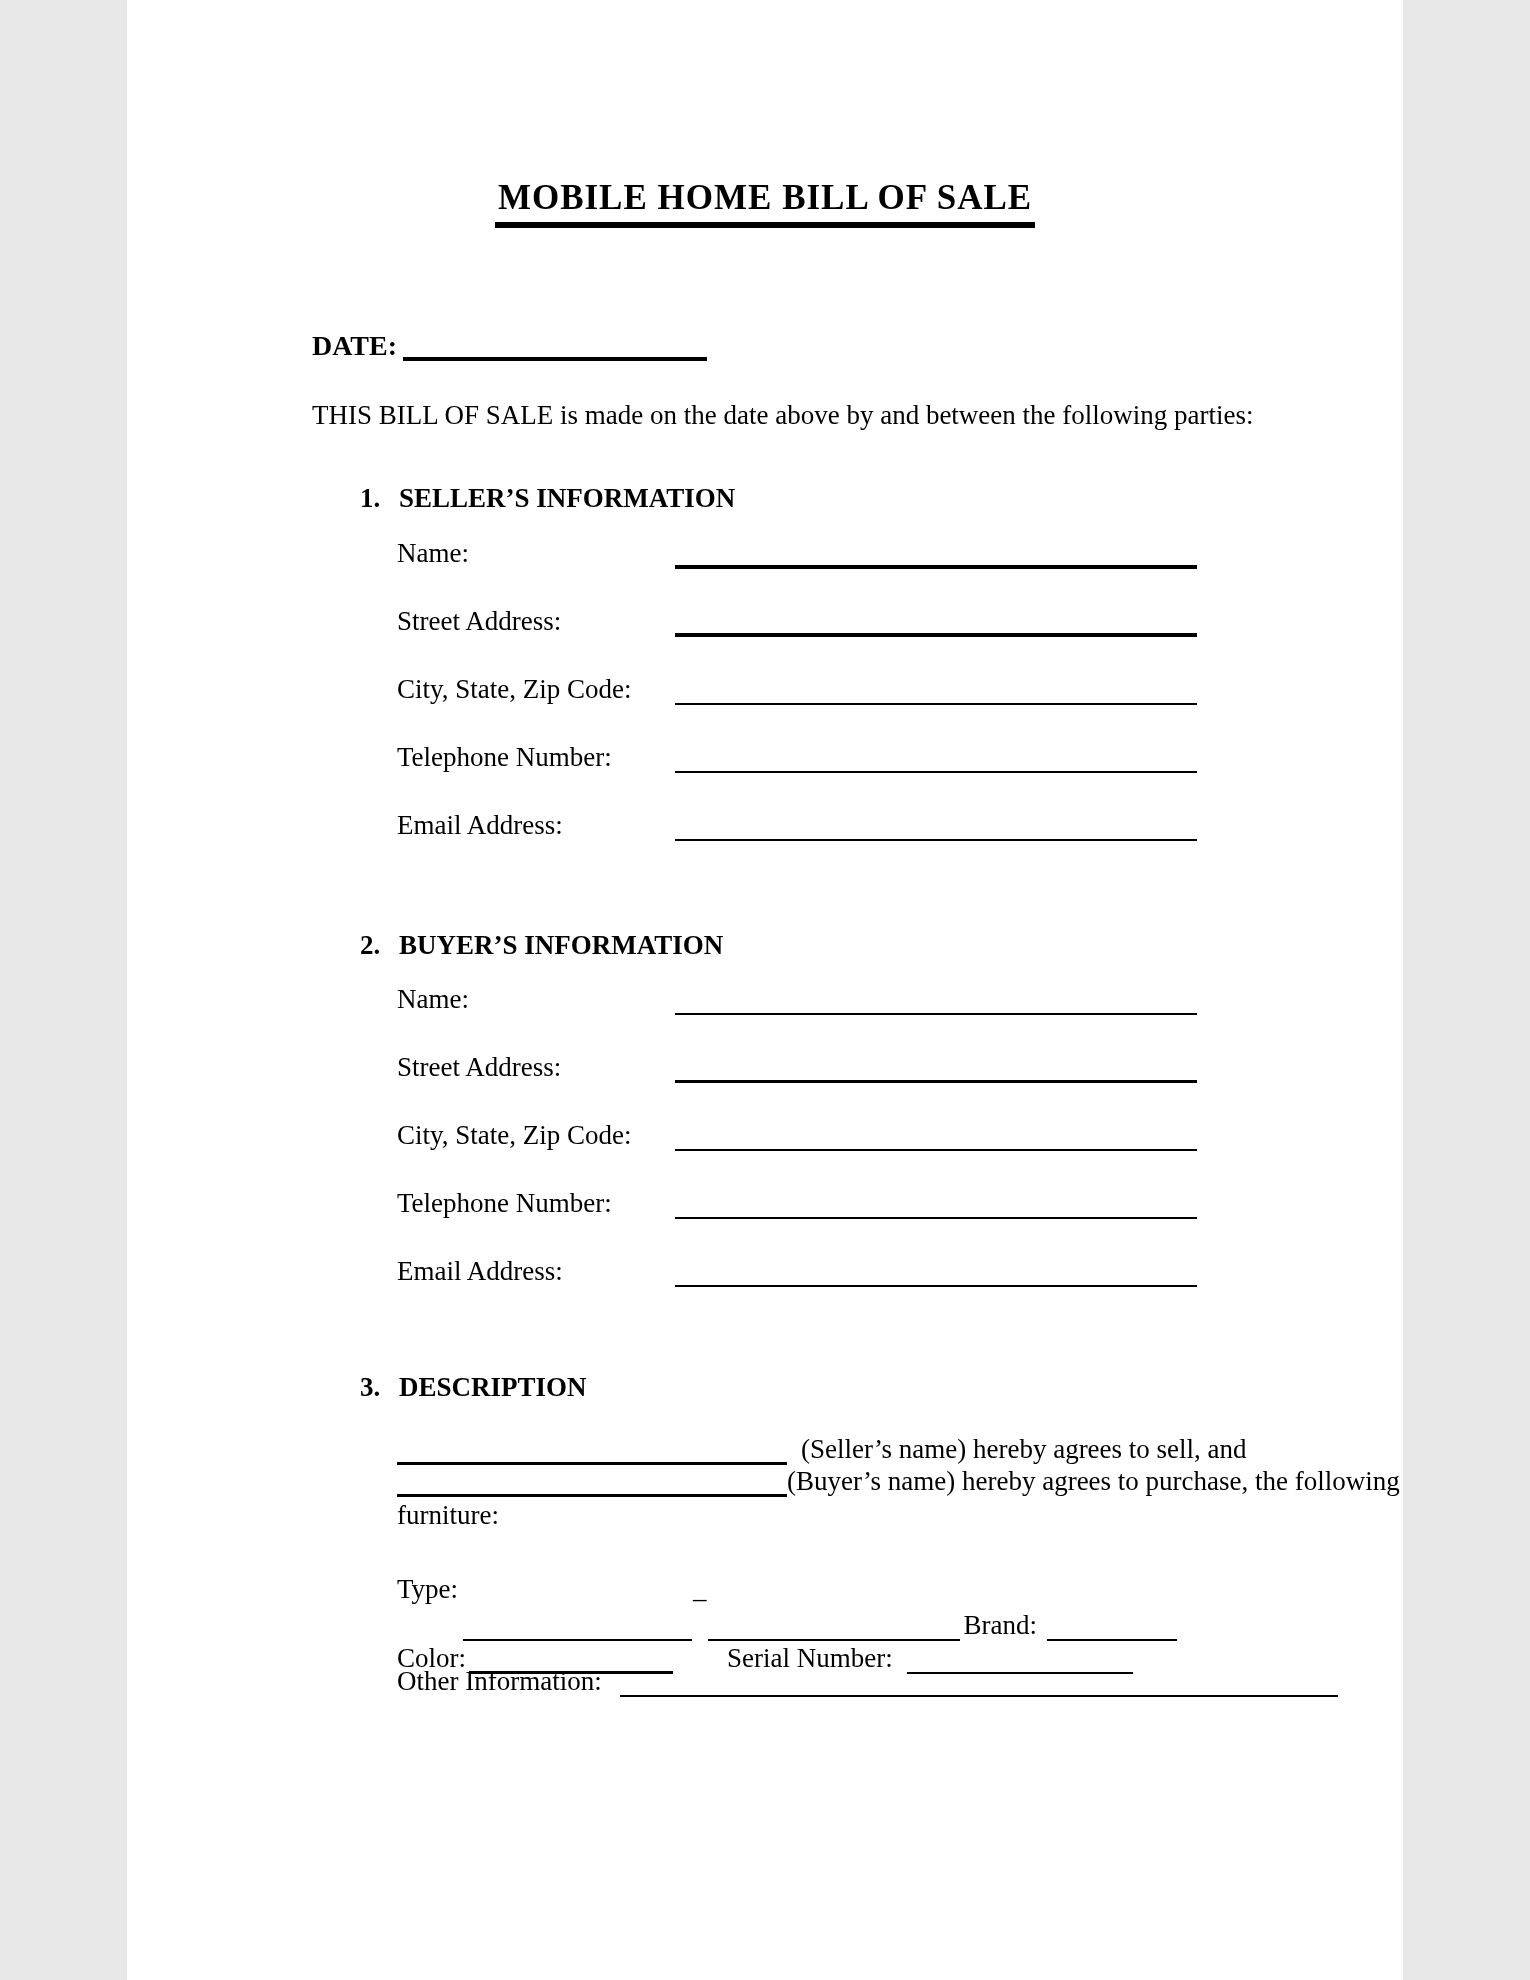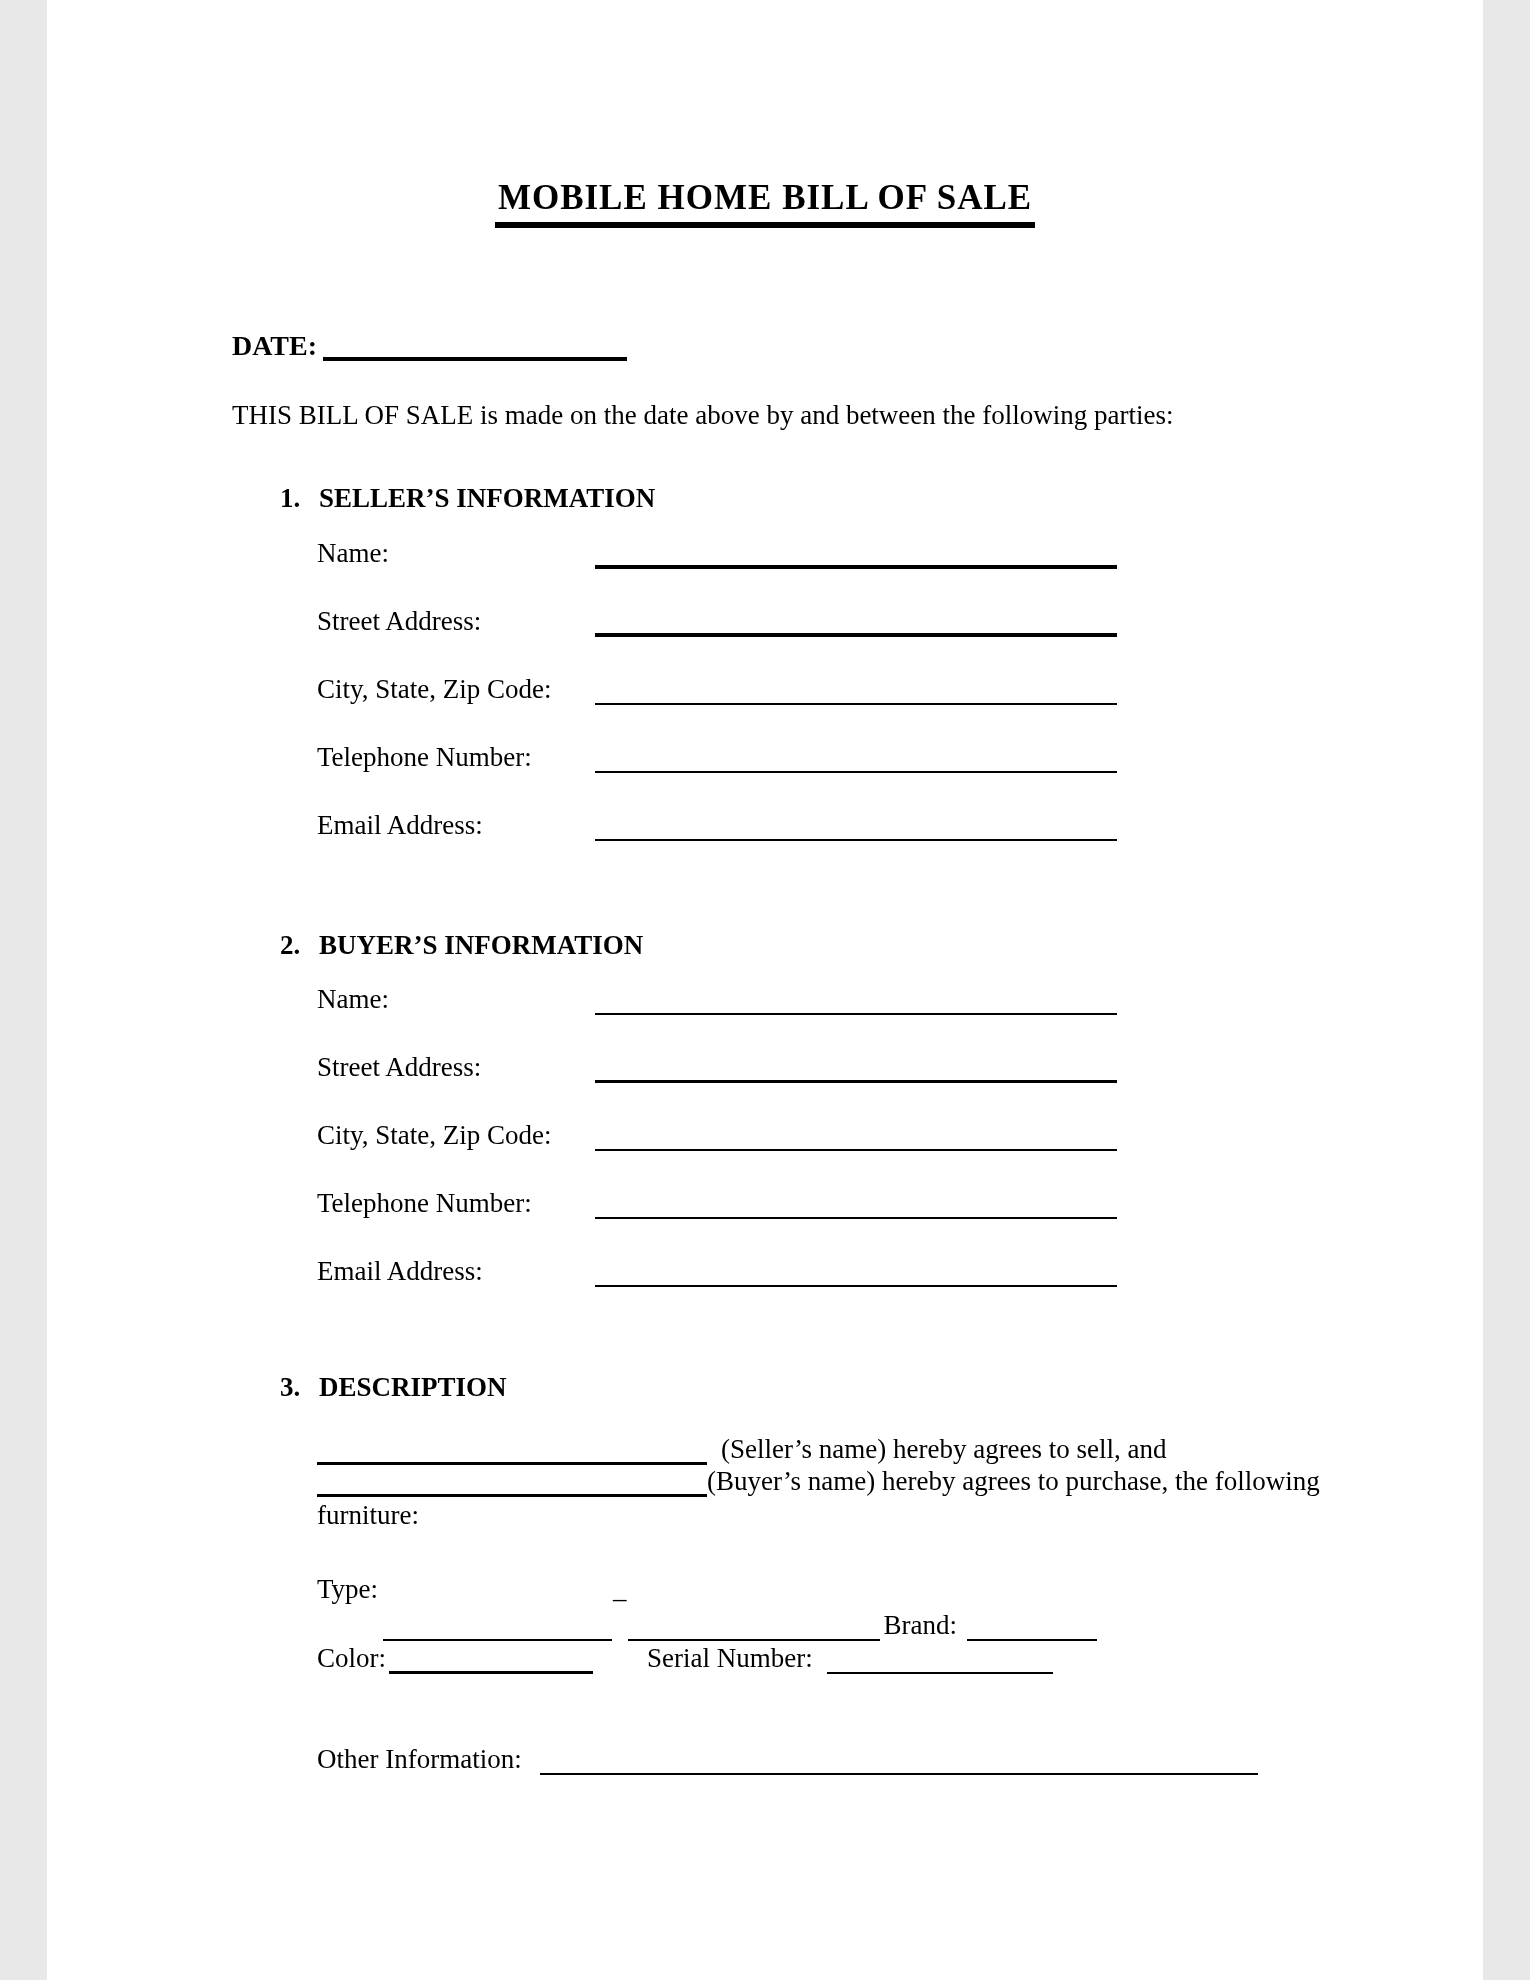--- a/index.html
+++ b/index.html
@@ -1,17 +1,17 @@
 <!DOCTYPE html>
 <html><head>
 <meta charset="utf-8">
 <style>
   html,body { margin:0; padding:0; background:#e8e8e8; }
   .page {
-    position:relative; width:1436px; height:1980px; margin:0 auto;
+    position:relative; width:1276px; height:1980px; margin:0 auto;
     background:#ffffff; color:#000;
     font-family:"Liberation Serif", serif;
   }
   .row { position:absolute; display:flex; align-items:stretch;
          font-size:27px; line-height:31px; white-space:nowrap; }
   .b { font-weight:bold; }
   .title-wrap { position:absolute; top:178px; left:0; width:100%; text-align:center; }
   .title-text {
     display:inline-block; font-size:35px; font-weight:bold; letter-spacing:1px;
     border-bottom:6px solid #000; padding:0 3px 4px 3px;
@@ -117,18 +117,18 @@
     <span class="blank" style="width:130px; margin-left:10px;"></span>
   </div>
 
   <div class="row" style="left:270px; top:1643px;">
     <span>Color:</span>
     <span class="blank t3" style="width:204px; margin-left:3px;"></span>
     <span style="margin-left:54px;">Serial Number:</span>
     <span class="blank" style="width:226px; margin-left:14px;"></span>
   </div>
 
-  <div class="row" style="left:270px; top:1744px;gap:6px;">
+  <div class="row" style="left:270px; top:1666px;gap:6px;">
     <span>Other Information:</span>
     <span class="blank" style="width:718px; margin-left:12px;"></span>
   </div>
 
 </div>
 
 </body></html>

